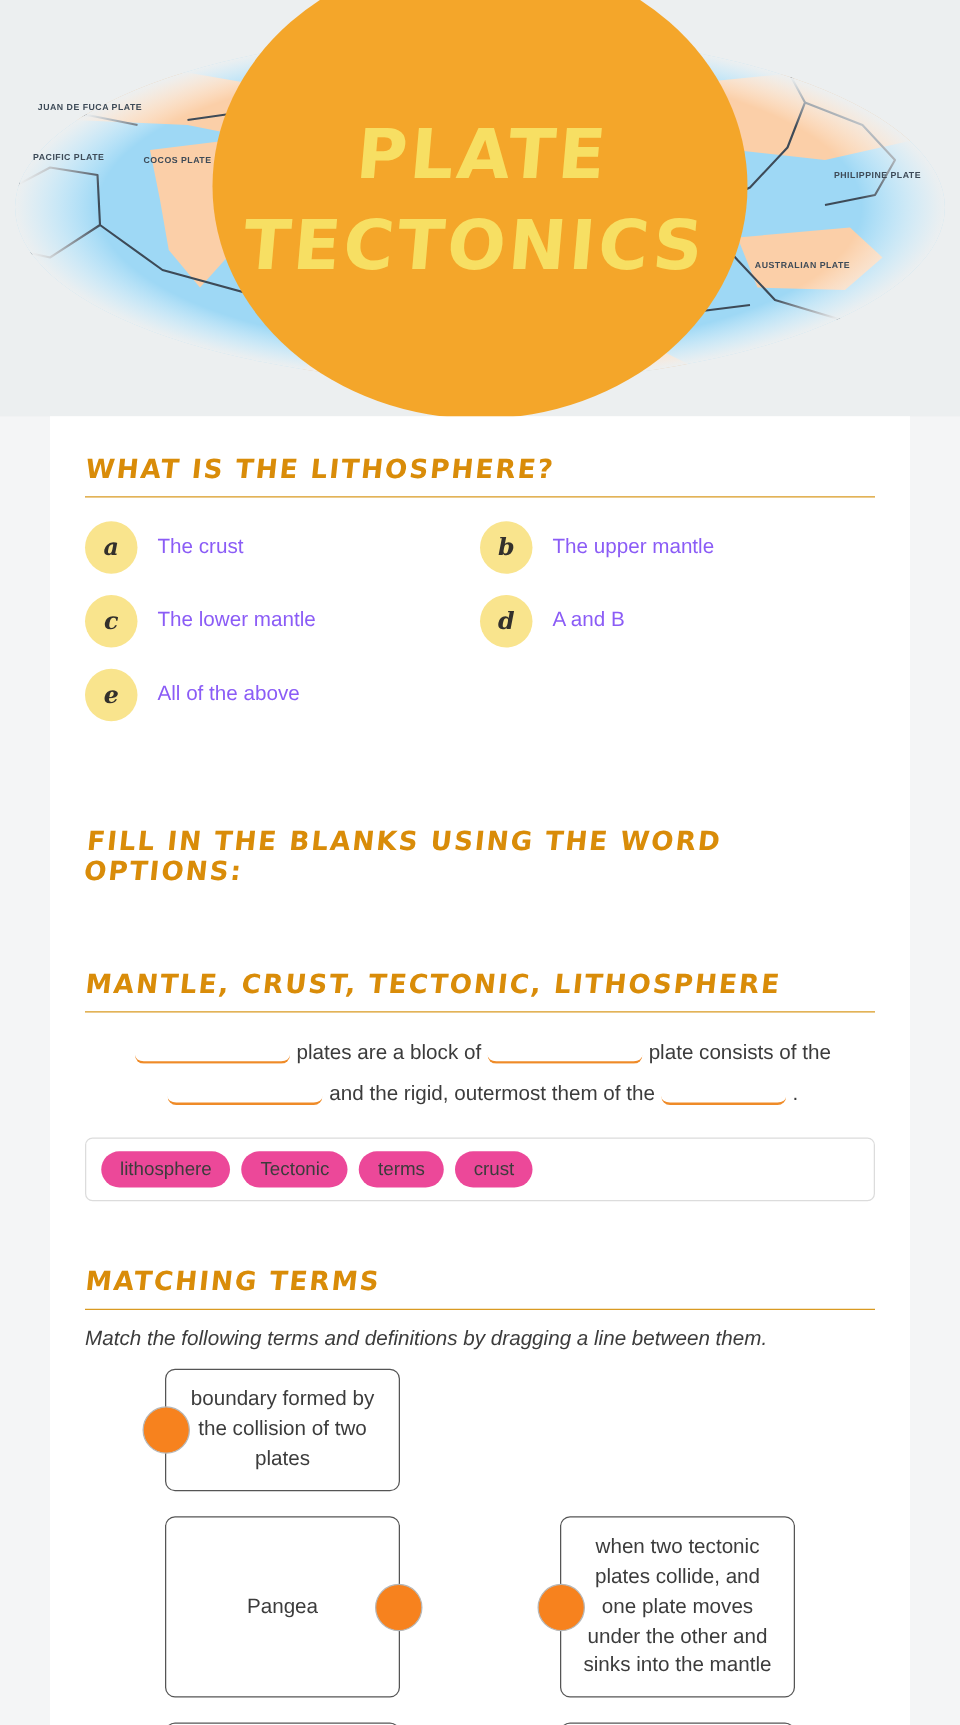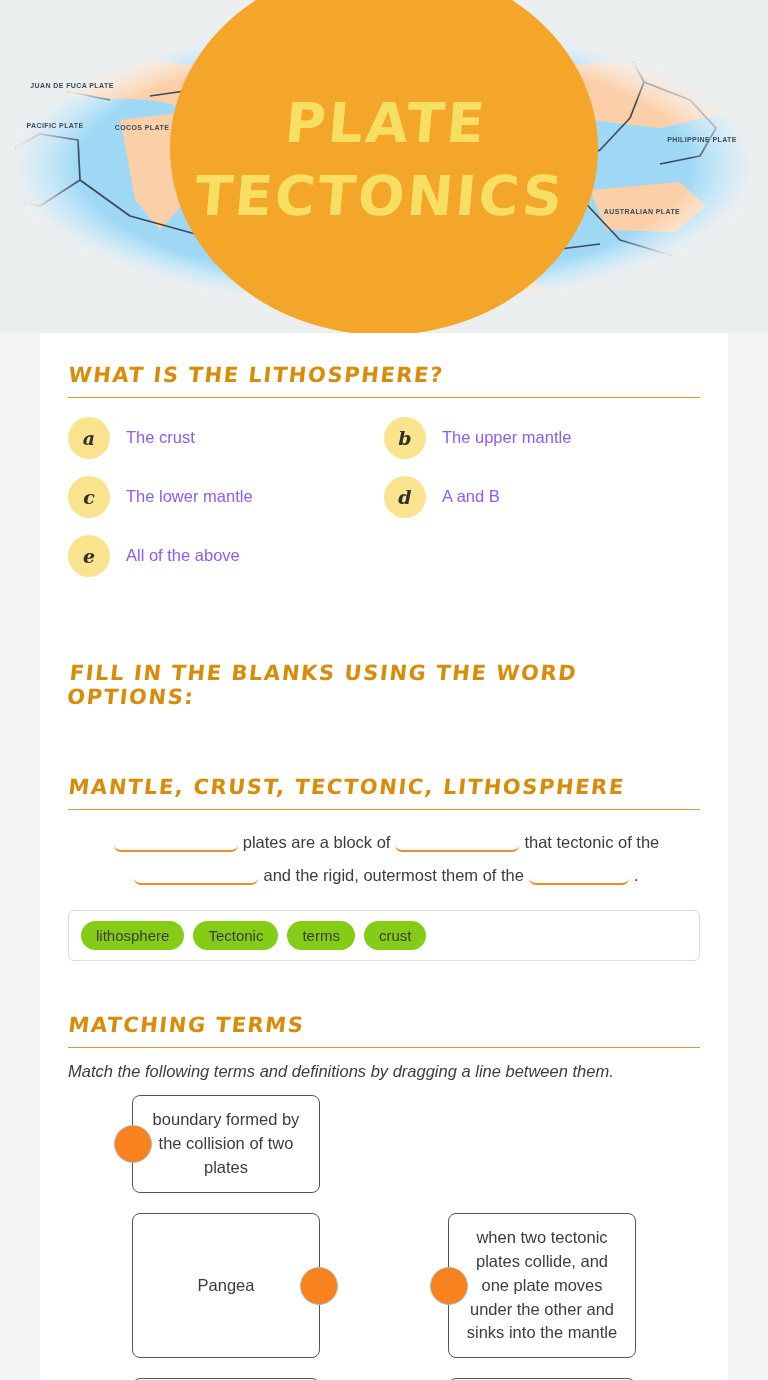--- a/index.html
+++ b/index.html
@@ -158,21 +158,21 @@
     margin-top: 18px;
     border: 1px solid #dcdcdc;
     border-radius: 6px;
     padding: 10px 12px;
     min-height: 48px;
     display: flex;
     flex-wrap: wrap;
     gap: 9px;
   }
   .word-chip {
-    background: #84cc16;
+    background: #ec4899;
     border-radius: 16px;
     padding: 6px 15px;
     font-size: 15px;
     color: #3c3c3c;
     cursor: grab;
   }
 
   
   .matching-heading-block { margin-top: 52px; }
   .matching-instructions {
@@ -312,21 +312,21 @@
       </div>
     </div>
 
     <div>
       <div class="section-title fib-heading-block">FILL IN THE BLANKS USING THE WORD OPTIONS:</div>
 
       <div class="section-title fib-words-title">MANTLE, CRUST, TECTONIC, LITHOSPHERE</div>
       <hr class="rule">
 
       <div class="fib-body">
-        <span class="blank"></span><span>plates are a block of</span><span class="blank"></span><span>that tectonic of the</span><span class="blank"></span><span>and the rigid, outermost them of the</span><span class="blank short"></span><span>.</span>
+        <span class="blank"></span><span>plates are a block of</span><span class="blank"></span><span>plate consists of the</span><span class="blank"></span><span>and the rigid, outermost them of the</span><span class="blank short"></span><span>.</span>
       </div>
 
       <div class="word-bank">
         <span class="word-chip">lithosphere</span>
         <span class="word-chip">Tectonic</span>
         <span class="word-chip">terms</span>
         <span class="word-chip">crust</span>
       </div>
     </div>
 

